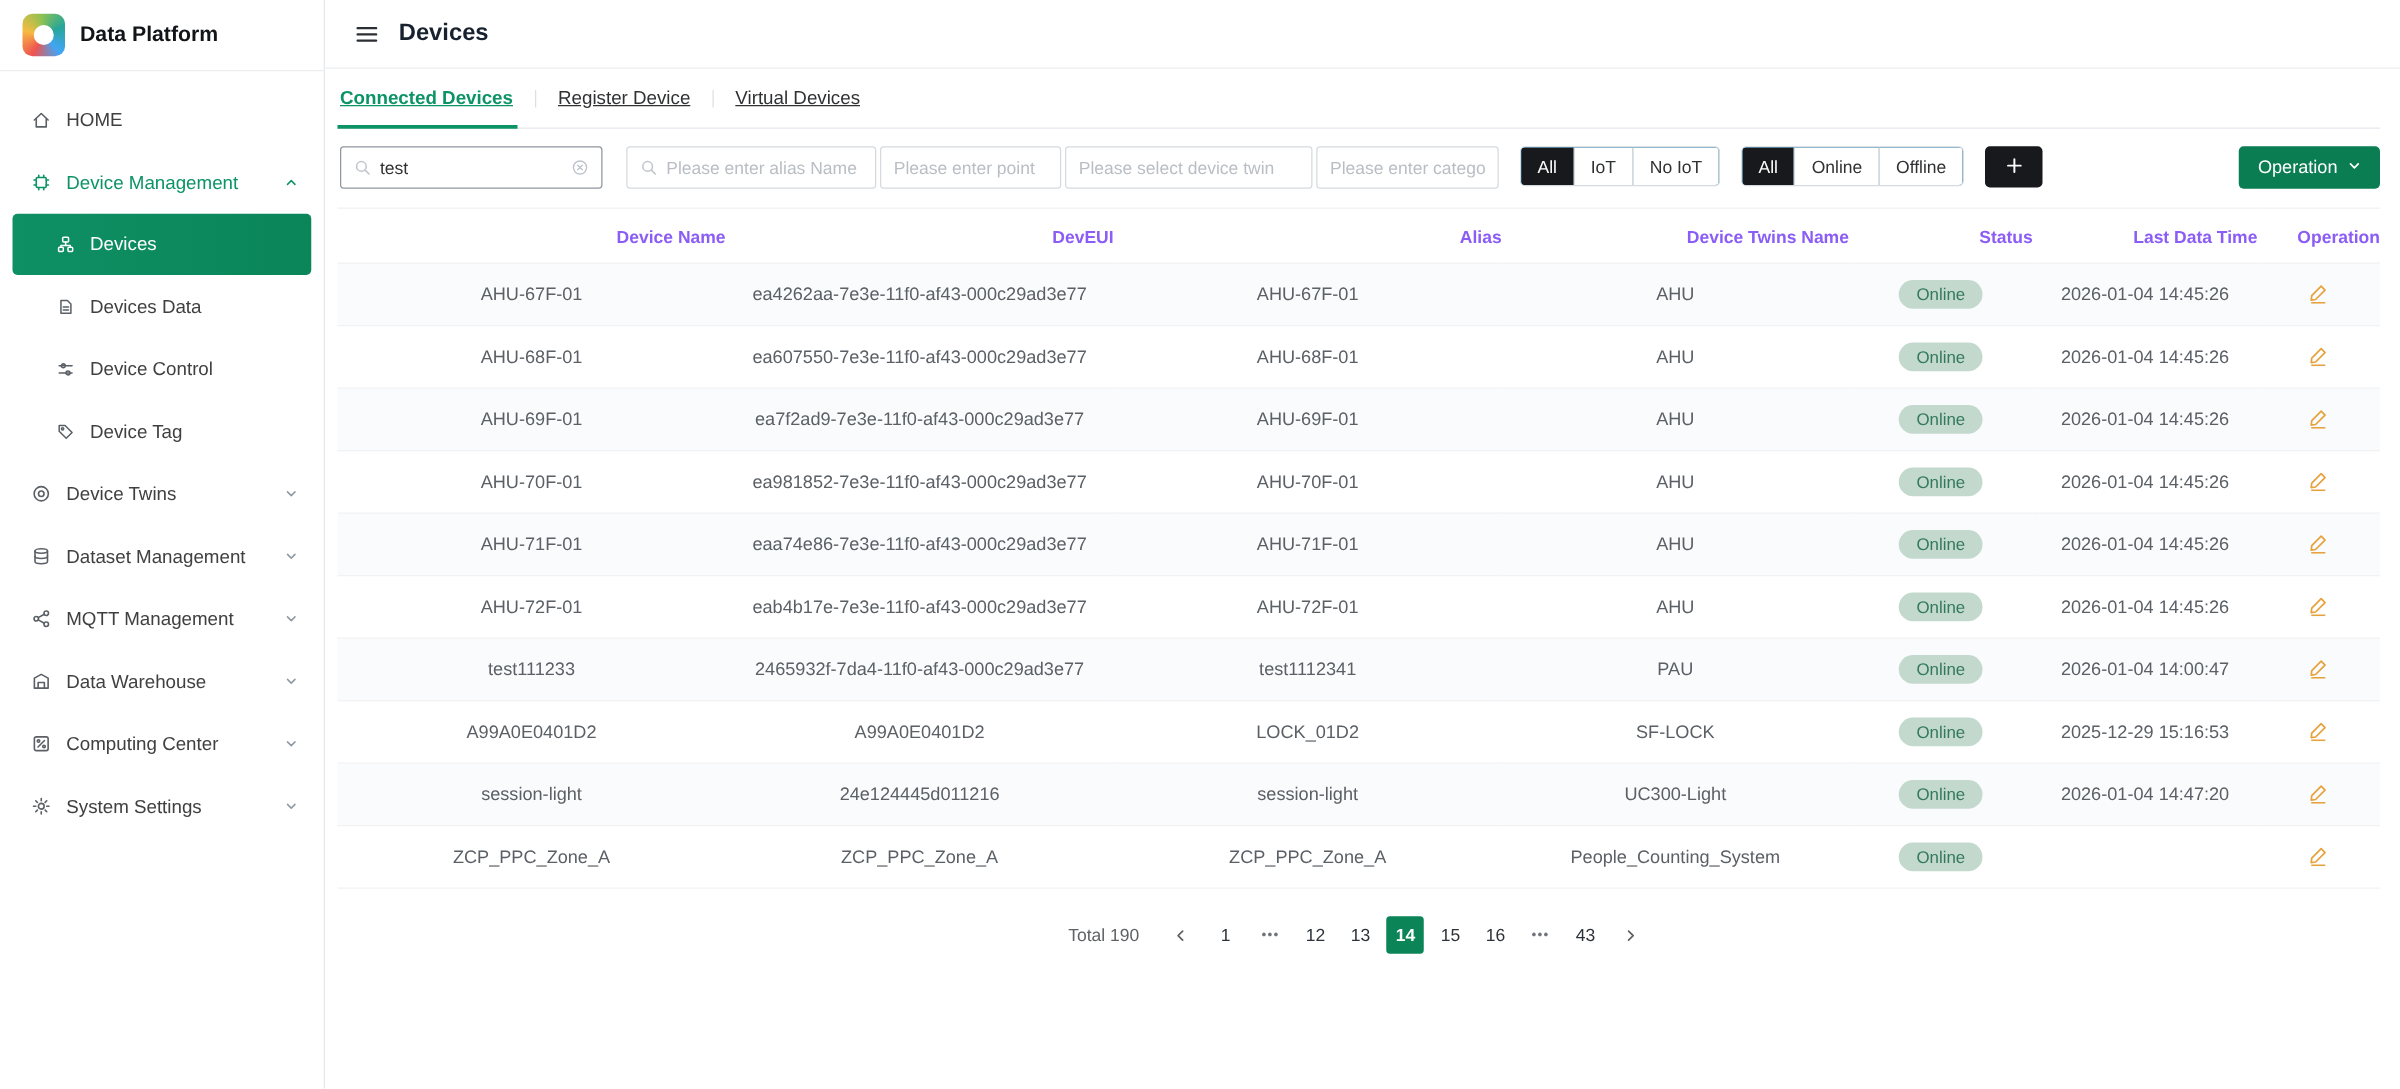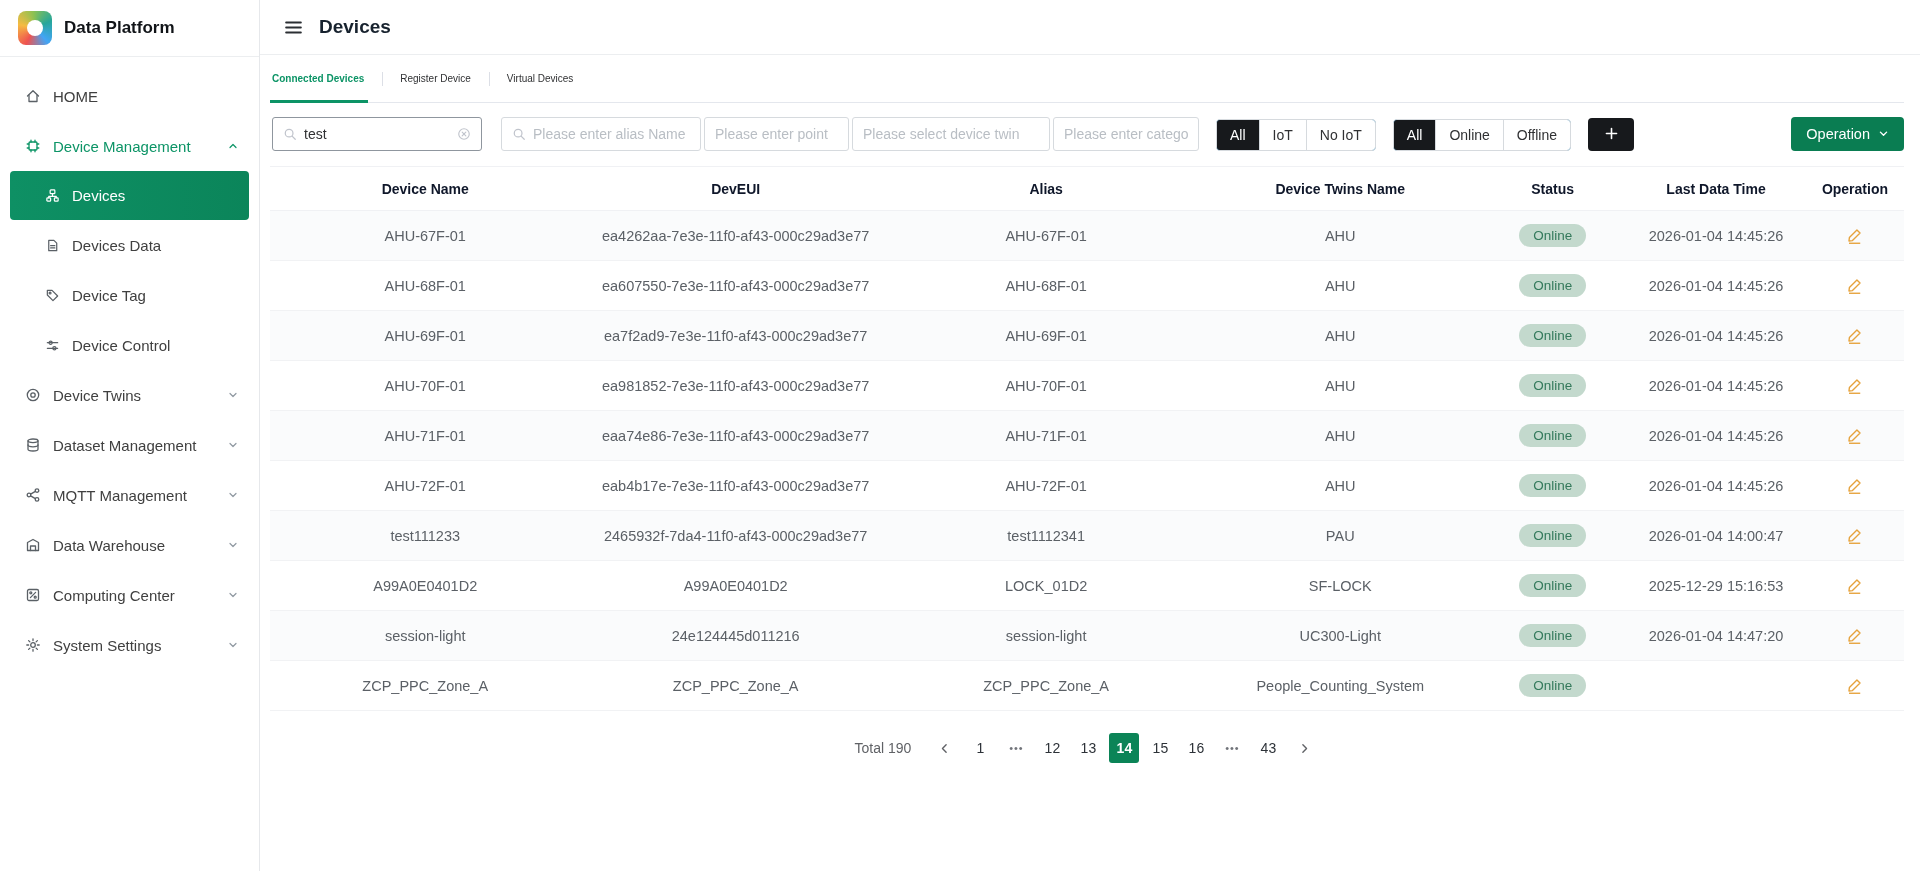--- a/index.html
+++ b/index.html
@@ -33,28 +33,28 @@
 
   
   .main { flex: 1; display: flex; flex-direction: column; min-width: 0; background: #fff; }
   .topbar { height: 55px; display: flex; align-items: center; gap: 16px; padding: 0 24px; border-bottom: 1px solid #eceef0; }
   .hamburger { display: flex; cursor: pointer; color: #2b2f33; }
   .page-title { font-size: 19px; font-weight: bold; color: #17222e; }
 
   .content { flex: 1; padding: 0 16px 0 10px; }
 
   .tabs { display: flex; align-items: center; height: 48px; border-bottom: 1px solid #e4e7ed; }
-  .tab { padding: 0 18px; height: 100%; display: flex; align-items: center; font-size: 10px; color: #303133; cursor: pointer; position: relative; }
+  .tab { padding: 0 18px; height: 100%; display: flex; align-items: center; font-size: 15px; color: #303133; cursor: pointer; position: relative; text-decoration: underline; }
   .tab:first-child { padding-left: 2px; }
   .tab + .tab::before { content: ""; position: absolute; left: 0; top: 17px; height: 14px; width: 1px; background: #dcdfe6; }
   .tab.active { color: #0C9466; font-weight: bold; }
   .tab.active::after { content: ""; position: absolute; left: 0; right: 14px; bottom: -1px; height: 3px; background: #0C9466; }
 
   
-  .filters { display: flex; align-items: flex-end; gap: 3px; margin: 14px 0 15px 2px; }
+  .filters { display: flex; align-items: flex-start; gap: 3px; margin: 14px 0 15px 2px; }
   .input { height: 34px; border: 1px solid #d6dade; border-radius: 3px; display: flex; align-items: center; gap: 7px; padding: 0 10px; background: #fff; }
   .input input { border: none; outline: none; width: 100%; font-size: 14px; color: #303133; background: transparent; font-family: inherit; }
   .input input::placeholder { color: #b9bec4; }
   .input.search-main { width: 210px; border-color: #8f969e; }
   .input.alias { width: 200px; margin-left: 16px; }
   .input.point { width: 145px; }
   .input.twin { width: 198px; }
   .input.category { width: 146px; }
   .icon-gray { color: #c0c4cc; display: flex; flex: none; cursor: default; }
   .icon-gray.clickable { cursor: pointer; }
@@ -65,21 +65,21 @@
   .seg.active { background: #17191C; color: #fff; }
 
   .add-btn { width: 46px; height: 33px; margin-left: 14px; background: #17191C; border: none; border-radius: 4px;
     display: flex; align-items: center; justify-content: center; color: #fff; cursor: pointer; }
   .spacer { flex: 1; }
   .operation-btn { height: 34px; padding: 0 15px; background: #0A7D52; color: #fff; border: none; border-radius: 4px;
     font-size: 14.5px; font-family: inherit; display: flex; align-items: center; gap: 8px; cursor: pointer; }
 
   
   table { width: 100%; border-collapse: collapse; font-size: 14.5px; border-top: 1px solid #f0f1f4; }
-  thead th { height: 44px; font-size: 14px; font-weight: bold; color: #0f172a; text-align: center; border-bottom: 1px solid #f0f1f4; }
+  thead th { height: 44px; font-size: 14px; font-weight: bold; color: #8b5cf6; text-align: right; border-bottom: 1px solid #f0f1f4; }
   tbody td { height: 50px; color: #5b6066; text-align: center; border-bottom: 1px solid #f1f2f4; }
   tbody tr:nth-child(odd) { background: #fafbfc; }
   .status-pill { display: inline-block; padding: 4px 14px; border-radius: 12px; background: #C3D9CD; color: #33795B; font-size: 13.5px; }
   .edit-btn { background: none; border: none; color: #E6A23C; cursor: pointer; display: inline-flex; padding: 2px; }
 
   
   .pagination { display: flex; align-items: center; justify-content: center; gap: 6px; margin: 22px 0 30px; font-size: 14px; color: #606266; }
   .total { margin-right: 12px; }
   .page, .nav-btn { min-width: 30px; height: 30px; padding: 0 6px; display: flex; align-items: center; justify-content: center;
     background: transparent; border: none; border-radius: 3px; font-size: 14px; color: #2d3238; cursor: pointer; font-family: inherit; }
@@ -143,36 +143,36 @@
               <path d="M4 2.5 H9.5 L12.5 5.5 V13.5 H4 Z"></path>
               <path d="M6 8.2 H10.5 M6 10.6 H10.5"></path>
             </svg>
         </span>
         <span>Devices Data</span>
       </div>
 
       <div class="submenu-item">
         <span class="mi-icon">
           <svg width="15" height="15" viewBox="0 0 16 16" fill="none" stroke="currentColor" stroke-width="1.3" stroke-linecap="round" stroke-linejoin="round">
-              <path d="M2.5 7.5 V2.5 H7.5 L13.5 8.5 L8.5 13.5 Z"></path>
-              <circle cx="5.4" cy="5.4" r="1"></circle>
-            </svg>
-        </span>
-        <span>Device Tag</span>
-      </div>
-
-      <div class="submenu-item">
-        <span class="mi-icon">
-          <svg width="15" height="15" viewBox="0 0 16 16" fill="none" stroke="currentColor" stroke-width="1.3" stroke-linecap="round" stroke-linejoin="round">
               <path d="M2.5 5 H13.5 M2.5 11 H13.5"></path>
               <circle cx="6" cy="5" r="1.7"></circle>
               <circle cx="10" cy="11" r="1.7"></circle>
             </svg>
         </span>
         <span>Device Control</span>
+      </div>
+
+      <div class="submenu-item">
+        <span class="mi-icon">
+          <svg width="15" height="15" viewBox="0 0 16 16" fill="none" stroke="currentColor" stroke-width="1.3" stroke-linecap="round" stroke-linejoin="round">
+              <path d="M2.5 7.5 V2.5 H7.5 L13.5 8.5 L8.5 13.5 Z"></path>
+              <circle cx="5.4" cy="5.4" r="1"></circle>
+            </svg>
+        </span>
+        <span>Device Tag</span>
       </div>
 
       <div class="menu-item">
         <span class="mi-icon">
           <svg width="16" height="16" viewBox="0 0 16 16" fill="none" stroke="currentColor" stroke-width="1.3" stroke-linecap="round" stroke-linejoin="round">
               <circle cx="8" cy="8" r="5.7"></circle>
               <circle cx="8" cy="8" r="2.2"></circle>
             </svg>
         </span>
         <span>Device Twins</span>

